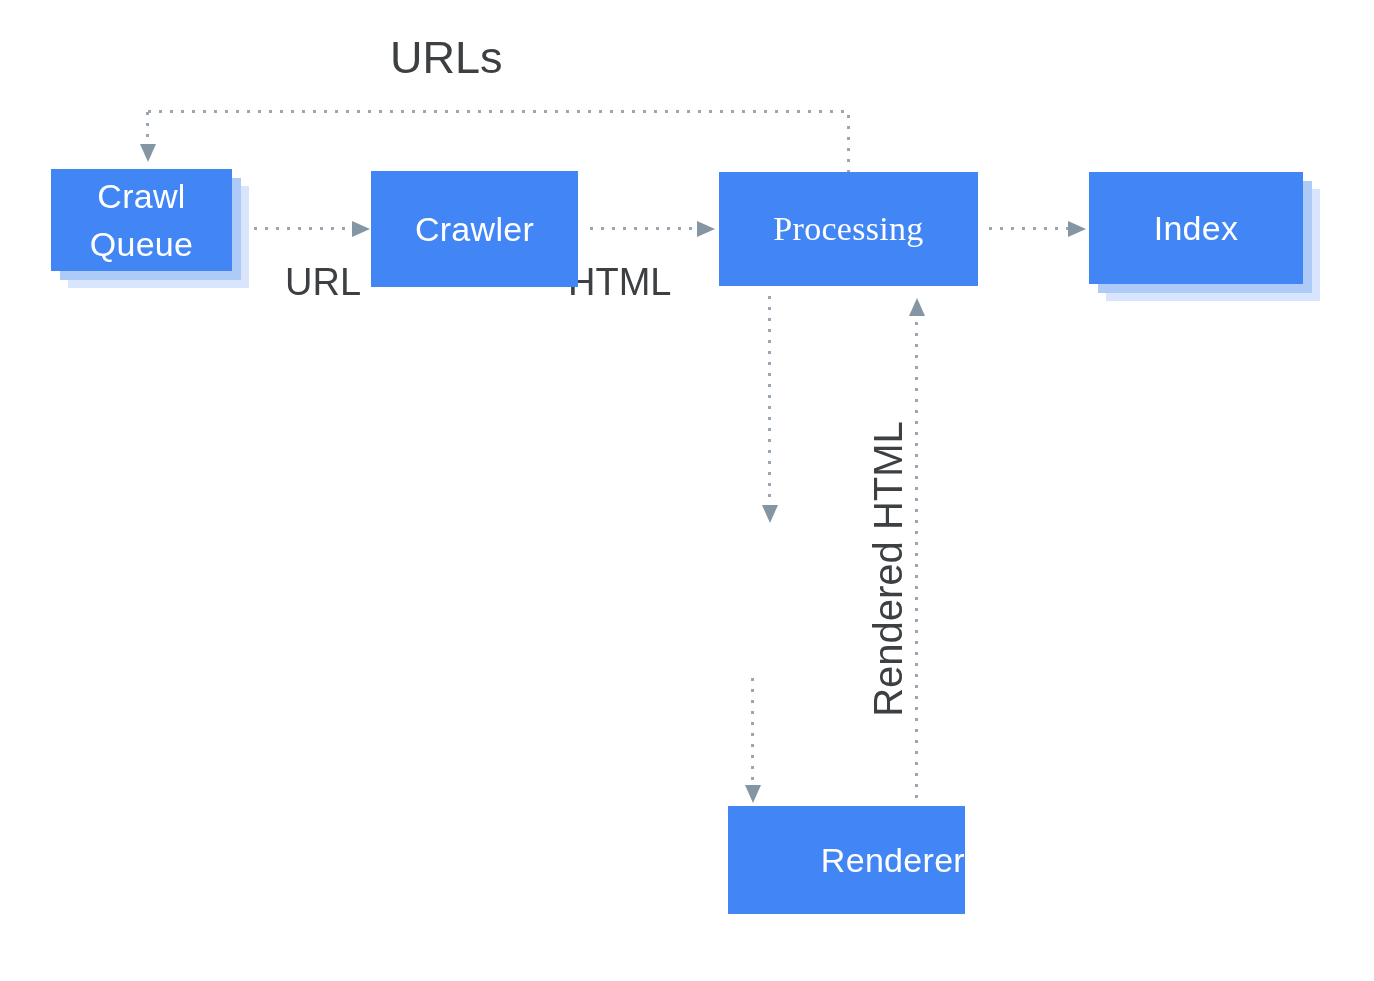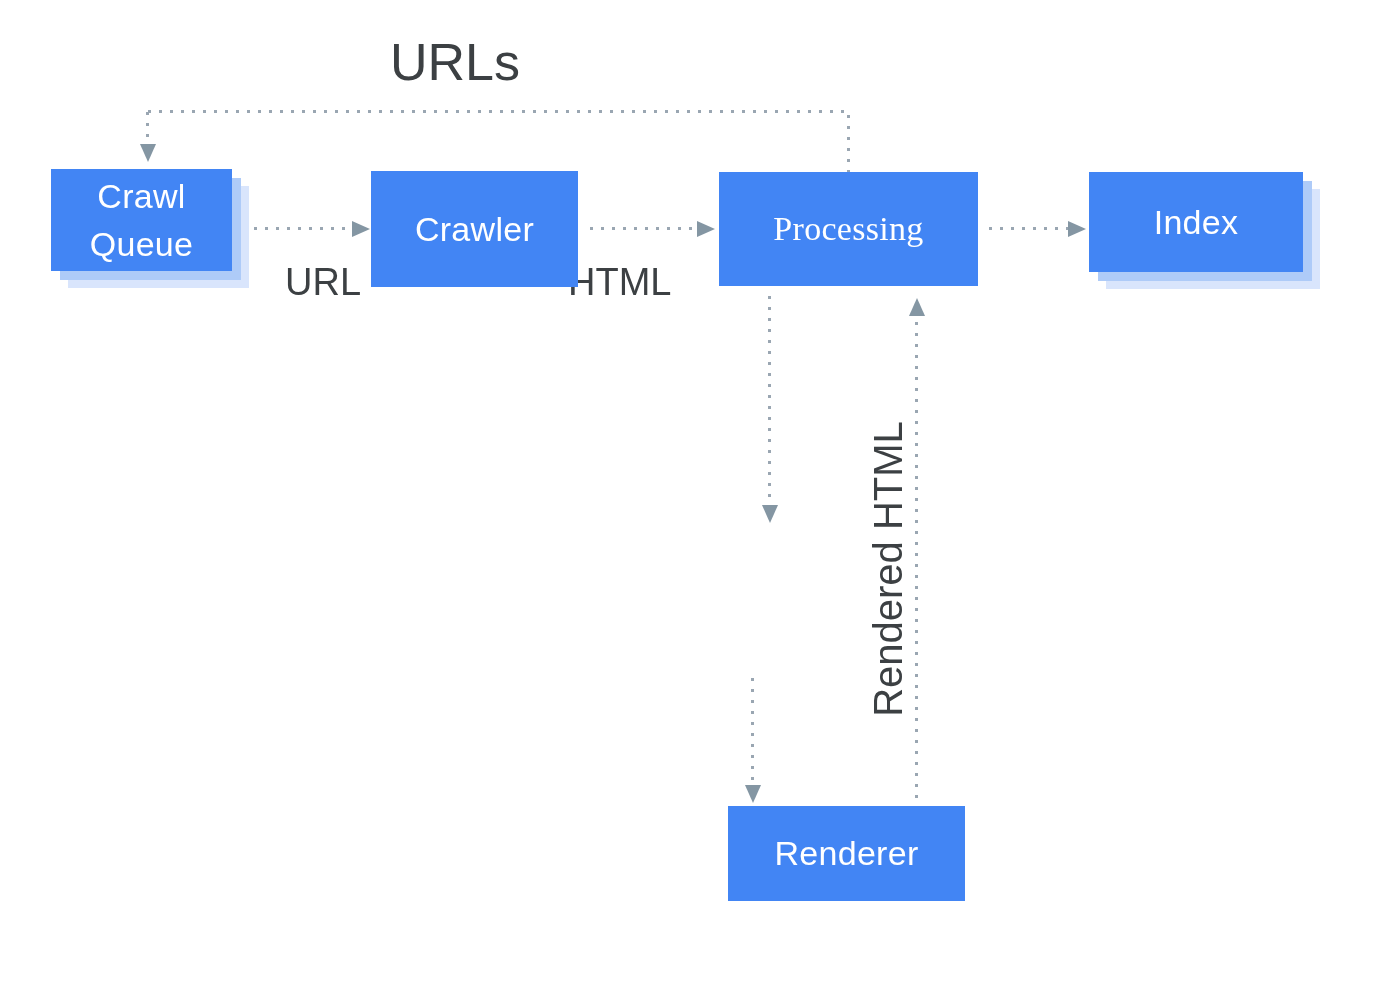--- a/index.html
+++ b/index.html
@@ -10,23 +10,23 @@
   
   .node{
     position:absolute;background:#4285f4;color:#ffffff;
     display:flex;align-items:center;justify-content:center;text-align:center;
     font-size:34px;line-height:1.42;letter-spacing:.3px;
   }
   .node.shadowed{box-shadow:9px 9px 0 0 #aecbf8,17px 17px 0 0 #d9e5fc;}
   #node-crawl-queue {left:51px; top:169px;width:181px;height:102px;}
   #node-crawler     {left:371px;top:171px;width:207px;height:116px;text-align:center;}
   #node-processing  {left:719px;top:172px;width:259px;height:114px;font-family:Liberation Serif, serif;}
-  #node-index       {left:1089px;top:172px;width:214px;height:100px;}
+  #node-index       {left:1089px;top:172px;width:214px;height:112px;}
   #node-render-queue{left:637px;top:527px;width:196px;height:131px;}
-  #node-renderer    {left:728px;top:806px;width:237px;height:95px;}
+  #node-renderer    {left:728px;top:806px;width:237px;height:108px;justify-content:flex-end;}
   
   .dots-h{position:absolute;height:3px;
     background-image:repeating-linear-gradient(to right,#9aa6b2 0,#9aa6b2 3px,transparent 3px,transparent 11px);}
   .dots-v{position:absolute;width:3px;
     background-image:repeating-linear-gradient(to bottom,#9aa6b2 0,#9aa6b2 3px,transparent 3px,transparent 11px);}
   
   .arr{position:absolute;width:0;height:0;}
   .arr-right{border-top:8px solid transparent;border-bottom:8px solid transparent;border-left:18px solid #8496a3;}
   .arr-down {border-left:8px solid transparent;border-right:8px solid transparent;border-top:18px solid #8496a3;}
   .arr-up   {border-left:8px solid transparent;border-right:8px solid transparent;border-bottom:18px solid #8496a3;}
@@ -48,21 +48,21 @@
   #edge-rq-dots   {left:768px;top:296px;height:209px;}
   #edge-rq-arr    {left:762px;top:505px;}
   
   #edge-rend-dots {left:751px;top:678px;height:107px;}
   #edge-rend-arr  {left:745px;top:785px;}
   
   #edge-rh-dots   {left:915px;top:322px;height:484px;}
   #edge-rh-arr    {left:909px;top:298px;}
   
   .lbl{position:absolute;color:#3c4043;font-size:38px;white-space:nowrap;}
-  #lbl-urls{left:390px;top:32px;font-size:52px;}
+  #lbl-urls{left:390px;top:32px;font-size:45px;}
   #lbl-url {left:273px;top:261px;margin-left:12px;}
   #lbl-html{left:568px;top:261px;}
   #lbl-rendered-html{left:888px;top:569px;font-size:40px;
     transform:translate(-50%,-50%) rotate(-90deg);}
 </style>
 </head>
 <body>
 
 <div id="canvas">
 

